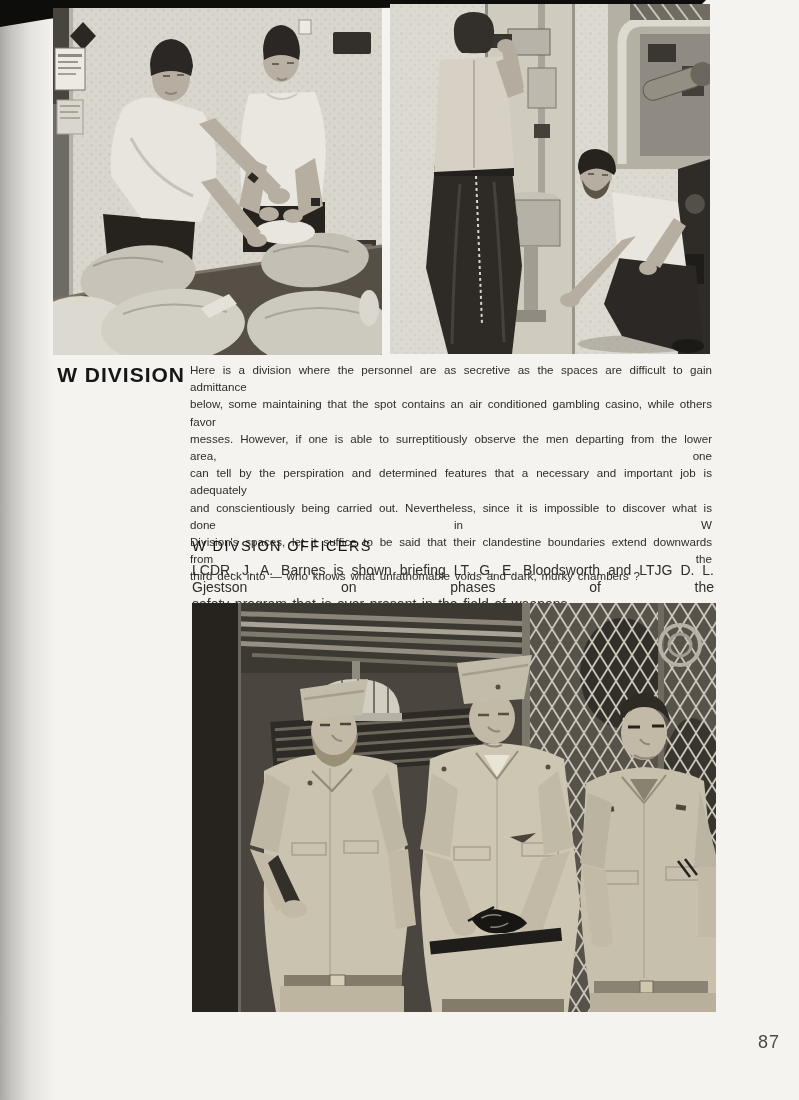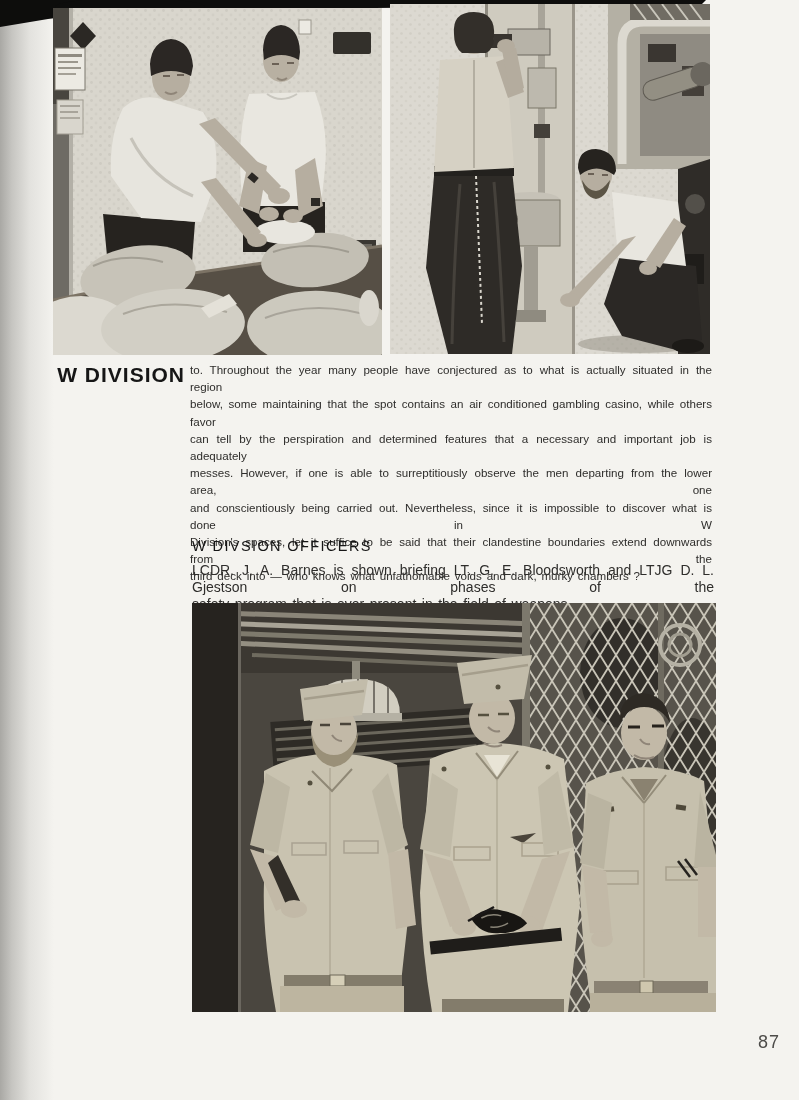--- a/index.html
+++ b/index.html
@@ -213,24 +213,24 @@
     <polygon points="232,236 246,232 188,298 178,290" fill="#b6aea0"></polygon>
     <ellipse cx="180" cy="296" rx="10" ry="7" fill="#b6aea0"></ellipse>
     <polygon points="284,214 296,222 270,264 256,256" fill="#b6aea0"></polygon>
     <ellipse cx="258" cy="264" rx="9" ry="7" fill="#b6aea0"></ellipse>
   </g>
 </svg>
 </div>
 
 <div class="h-division">W DIVISION</div>
 <div class="bodycol">
-    <div class="jline">to.  Throughout the year many people have conjectured as to what is actually situated in the region</div>
+    <div class="jline">Here is a division where the personnel are as secretive as the spaces are difficult to gain admittance</div>
     <div class="jline">below, some maintaining that the spot contains an air conditioned gambling casino, while others favor</div>
+    <div class="jline">messes.  However, if one is able to surreptitiously observe the men departing from the lower area, one</div>
     <div class="jline">can tell by the perspiration and determined features that a necessary and important job is adequately</div>
-    <div class="jline">messes.  However, if one is able to surreptitiously observe the men departing from the lower area, one</div>
     <div class="jline">and conscientiously being carried out.  Nevertheless, since it is impossible to discover what is done in W</div>
     <div class="jline">Division's spaces, let it suffice to be said that their clandestine boundaries extend downwards from the</div>
     <div class="jline">third deck into — who knows what unfathomable voids and dark, murky chambers ?</div>
   </div>
 
 <div class="h-officers">W DIVSION OFFICERS</div>
 <div class="caption">
     <div class="jline">LCDR. J. A. Barnes is shown briefing LT. G. E. Bloodsworth and LTJG D. L. Gjestson on phases of the</div>
     <div class="jline">safety program that is ever present in the field of weapons.</div>
   </div>

